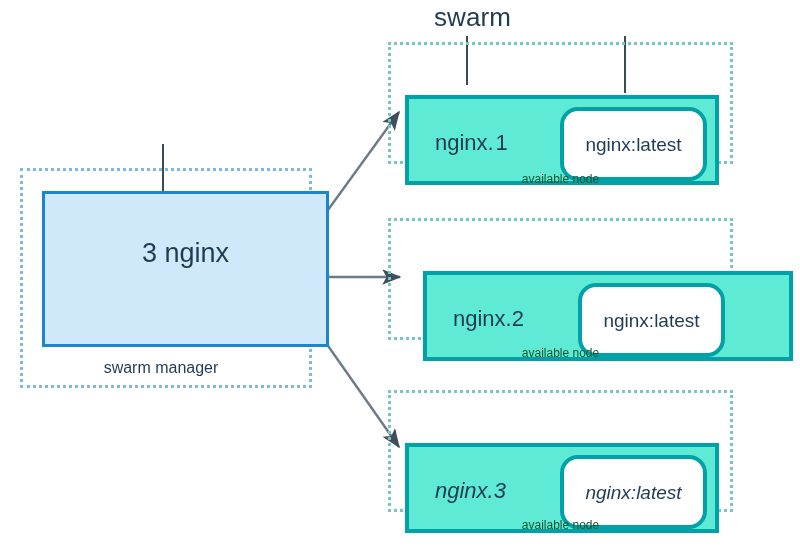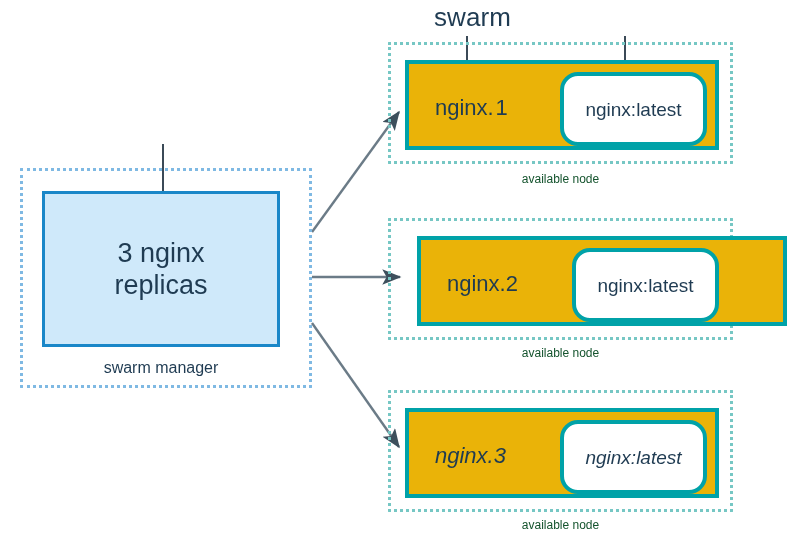--- a/index.html
+++ b/index.html
@@ -62,22 +62,23 @@
 
   
   .node-dotted {
     border: 3px dotted #76c7c4;
     border-radius: 1px;
     box-sizing: border-box;
     background: transparent;
   }
   .task-box {
     box-sizing: border-box;
-    background: #eab308;
+    background: #5eead4;
     border: 4px solid #00a2a8;
+    margin-top: 35px;
   }
   .task-text {
     font-size: 22px;
     color: #1f3b52;
     white-space: nowrap;
     line-height: 1;
   }
   .container-box {
     box-sizing: border-box;
     background: #ffffff;
@@ -124,24 +125,23 @@
     </defs>
     <line x1="312" y1="232" x2="399" y2="112" stroke="#6b7b87" stroke-width="2.4" marker-end="url(#ah)"></line>
     <line x1="312" y1="277" x2="400" y2="277" stroke="#6b7b87" stroke-width="2.4" marker-end="url(#ah)"></line>
     <line x1="312" y1="323" x2="399" y2="447" stroke="#6b7b87" stroke-width="2.4" marker-end="url(#ah)"></line>
   </svg>
 
   <div class="abs leader-line" style="left:162px; top:144px; height:88px;"></div>
 
   <div class="abs swarm-dashed" style="left:20px; top:168px; width:292px; height:220px;">
 
-    <div class="abs service-box" style="left:19px; top:20px; width:238px; height:156px;">
+    <div class="abs service-box" style="left:19px; top:20px; width:287px; height:156px;">
       <div class="abs service-text" style="left:0; top:44px;">
         <div>3 nginx</div>
-        <div>replicas</div>
       </div>
     </div>
 
     <div class="abs swarm-caption" style="left:19px; top:188px; width:238px;">swarm manager</div>
   </div>
 
   <div class="abs callout-label" style="left:434px; top:4px;">swarm</div>
   <div class="abs leader-line" style="left:466px; top:36px; height:49px;"></div>
 
   <div class="abs leader-line" style="left:624px; top:36px; height:57px;"></div>
@@ -150,21 +150,21 @@
     <div class="abs task-box" style="left:14px; top:15px; width:314px; height:90px;">
       <div class="abs task-text" style="left:26px; top:33px;">nginx. 1</div>
       <div class="abs container-box" style="left:151px; top:8px; width:147px; height:74px;">
         <span class="container-text">nginx:latest</span>
       </div>
     </div>
   </div>
   <div class="abs node-caption" style="left:388px; top:172px; width:345px;">available node</div>
 
   <div class="abs node-dotted" style="left:388px; top:218px; width:345px; height:122px;">
-    <div class="abs task-box" style="left:26px; top:15px; width:370px; height:90px;">
+    <div class="abs task-box" style="left:32px; top:15px; width:370px; height:90px;">
       <div class="abs task-text" style="left:26px; top:33px;">nginx.2</div>
       <div class="abs container-box" style="left:151px; top:8px; width:147px; height:74px;">
         <span class="container-text">nginx:latest</span>
       </div>
     </div>
   </div>
   <div class="abs node-caption" style="left:388px; top:346px; width:345px;">available node</div>
 
   <div class="abs node-dotted" style="left:388px; top:390px; width:345px; height:122px;font-style:italic;">
     <div class="abs task-box" style="left:14px; top:15px; width:314px; height:90px;">

